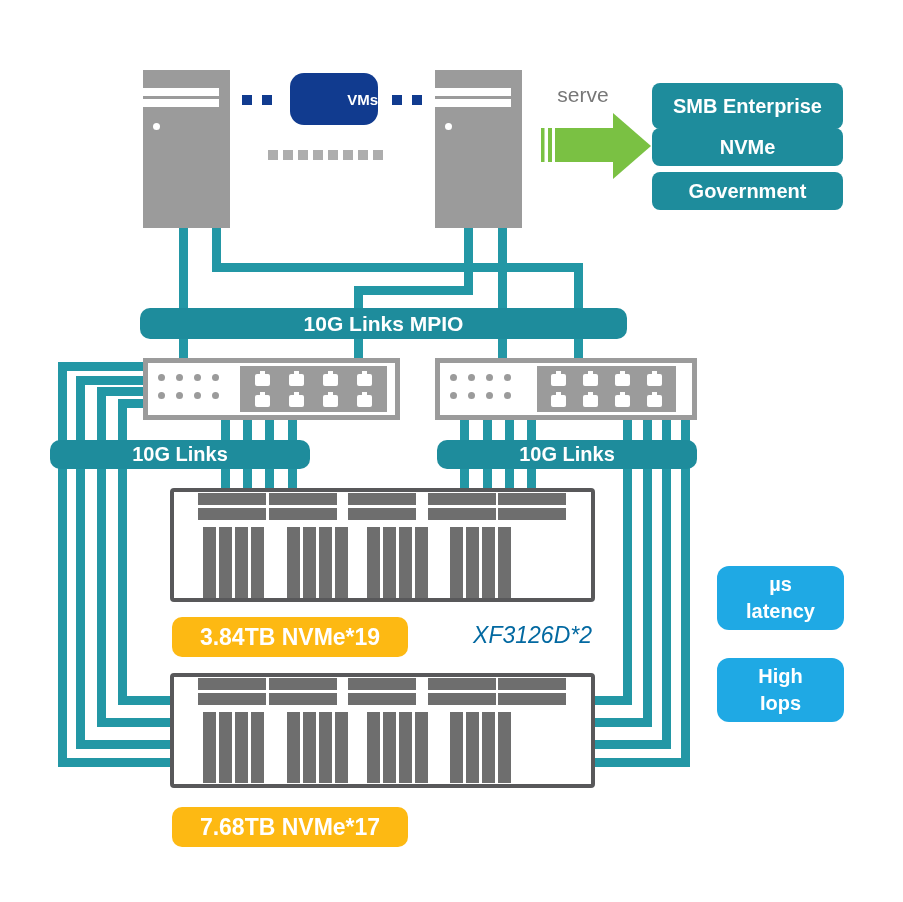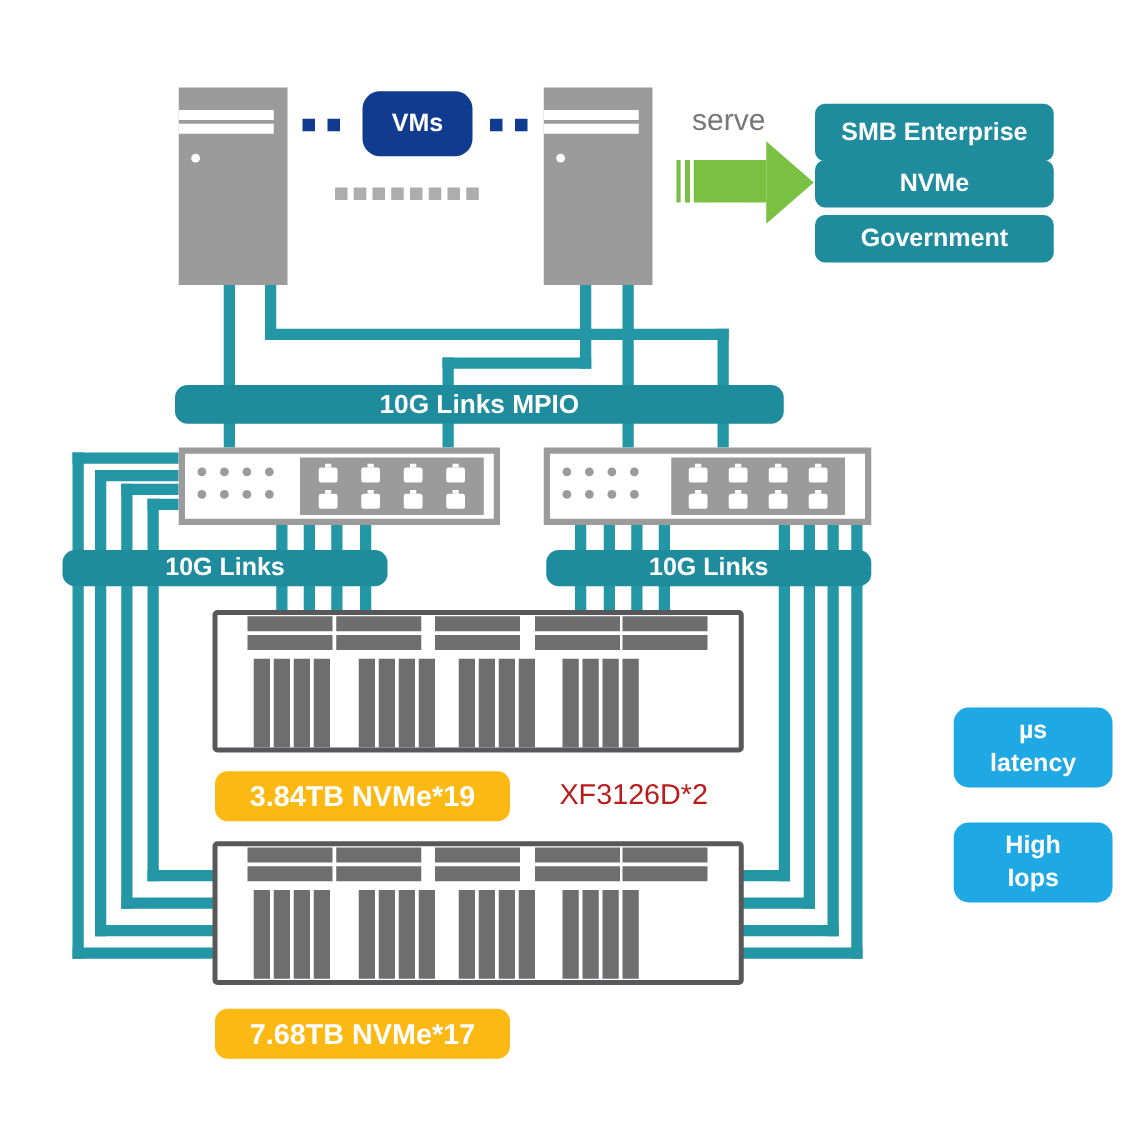--- a/index.html
+++ b/index.html
@@ -6,26 +6,26 @@
   .canvas{position:relative;width:903px;height:902px;background:#fff;overflow:hidden;
           font-family:"Liberation Sans",sans-serif;}
   
   .ln{position:absolute;background:#2397A5;z-index:1;}
   
   .tower{position:absolute;width:87px;height:158px;background:#9B9B9B;z-index:2;}
   .tower .stripe{position:absolute;left:0;width:76px;height:8px;background:#fff;}
   .tower .led{position:absolute;left:10px;top:53px;width:7px;height:7px;border-radius:50%;background:#fff;}
   
   .vms{position:absolute;left:290px;top:73px;width:88px;height:52px;background:#113B8F;border-radius:14px;
-       display:flex;align-items:center;justify-content:center;color:#fff;font-weight:bold;font-size:20px;z-index:2;}
+       display:flex;align-items:center;justify-content:flex-end;color:#fff;font-weight:bold;font-size:15px;z-index:2;}
   .sq{position:absolute;width:10px;height:10px;z-index:2;}
   .sq.blue{background:#113B8F;top:95px;}
   .sq.gray{background:#ADADAD;top:150px;}
   
-  .serve{position:absolute;left:548px;top:83px;width:70px;text-align:center;color:#777;font-size:24px;z-index:2;}
+  .serve{position:absolute;left:548px;top:83px;width:70px;text-align:center;color:#777;font-size:21px;z-index:2;}
   .arrow-svg{position:absolute;left:541px;top:111px;z-index:2;}
   
   .aud{position:absolute;left:652px;width:191px;height:38px;background:#1E8C9C;border-radius:8px;
        display:flex;align-items:center;justify-content:center;color:#fff;font-weight:bold;font-size:20px;z-index:2;}
   
   .bar{position:absolute;background:#1E8C9C;border-radius:10px;display:flex;align-items:center;justify-content:center;
        color:#fff;font-weight:bold;z-index:2;}
   .bar.mpio{left:140px;top:308px;width:487px;height:31px;font-size:21px;}
   .bar.l10g{top:440px;width:260px;height:29px;font-size:20px;}
   
@@ -40,25 +40,25 @@
   .port::before{content:'';position:absolute;top:-3px;left:5px;width:5px;height:3px;background:#fff;}
   
   .array{position:absolute;left:170px;width:425px;background:#fff;border:4px solid #58585A;border-radius:4px;
          box-sizing:border-box;z-index:2;}
   .hb{position:absolute;width:68px;height:12px;background:#6E6E6E;}
   .vgroup{position:absolute;top:35px;display:flex;gap:3px;}
   .vb{width:13px;height:71px;background:#6E6E6E;}
   
   .ylabel{position:absolute;left:172px;width:236px;height:40px;background:#FDB913;border-radius:10px;
           display:flex;align-items:center;justify-content:center;color:#fff;font-weight:bold;font-size:23px;z-index:2;}
-  .model{position:absolute;left:422px;top:622px;width:170px;text-align:center;color:#b91c1c;font-size:23px;z-index:2;}
+  .model{position:absolute;left:422px;top:622px;width:170px;text-align:right;color:#0369a1;font-size:23px;z-index:2;font-style:italic;}
   
   .badge{position:absolute;left:717px;width:127px;height:64px;background:#1FA9E4;border-radius:12px;
          display:flex;flex-direction:column;align-items:center;justify-content:center;color:#fff;font-weight:bold;
-         font-size:20px;line-height:27px;z-index:2;margin-left:46px;}
+         font-size:20px;line-height:27px;z-index:2;}
 </style>
 </head>
 <body>
 
 <div class="canvas">
 
   <div class="ln" style="left:179px;top:228px;width:9px;height:84px;"></div>
   <div class="ln" style="left:212px;top:228px;width:9px;height:44px;"></div>
   <div class="ln" style="left:212px;top:263px;width:371px;height:9px;"></div>
   <div class="ln" style="left:574px;top:263px;width:9px;height:49px;"></div>

